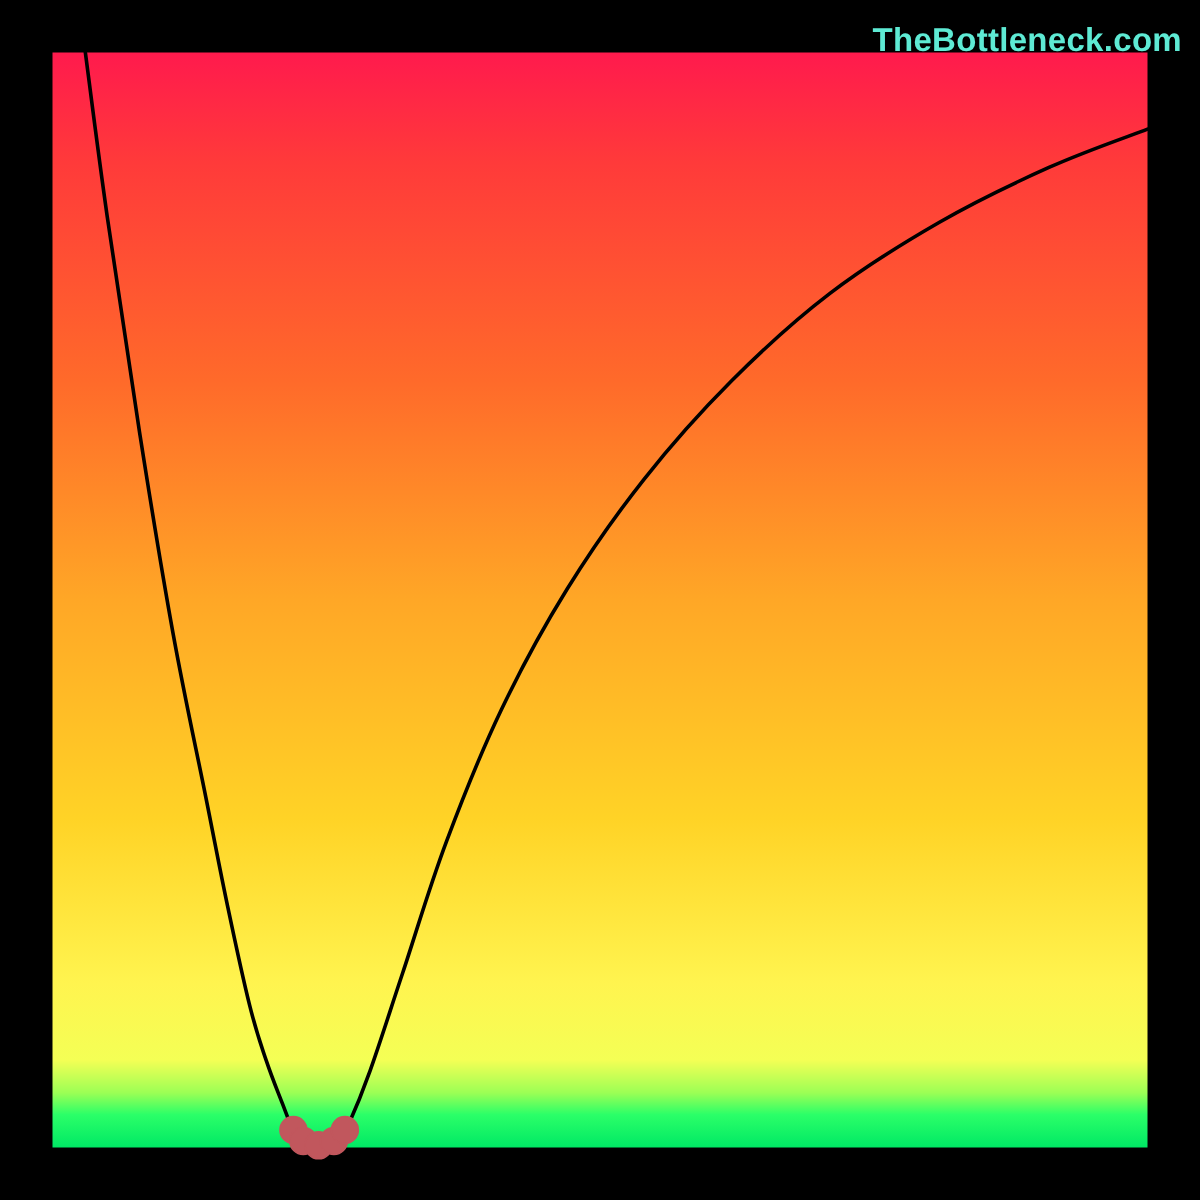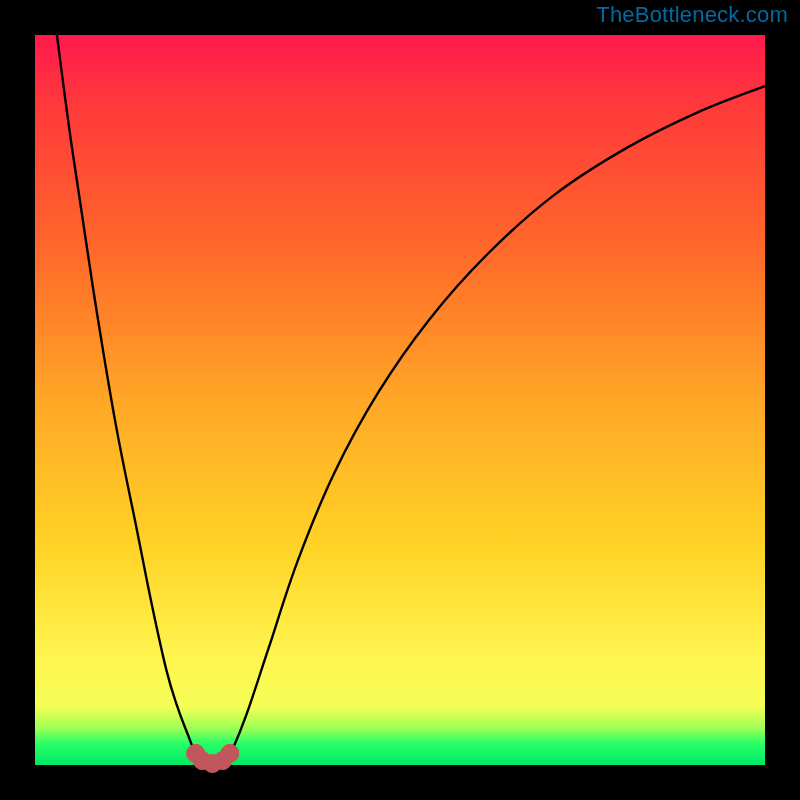--- a/index.html
+++ b/index.html
@@ -35,26 +35,26 @@
       #ffd326 70%,
       #fff44f 85%,
       #f4ff55 92%,
       #9cff55 95%,
       #2bff68 97%,
       #00e865 100%
     );
   }
   .watermark {
     position: absolute;
-    top: 2px;
+    top: 14px;
     right: 12px;
-    color: #0369a1;
+    color: #5eead4;
     font-size: 22px;
     letter-spacing: 0.2px;
-    font-weight: 400;
+    font-weight: 700;
   }
   svg.curve {
     position: absolute;
     left: 0;
     top: 0;
     width: 730px;
     height: 730px;
     overflow: visible;
   }
 </style>

